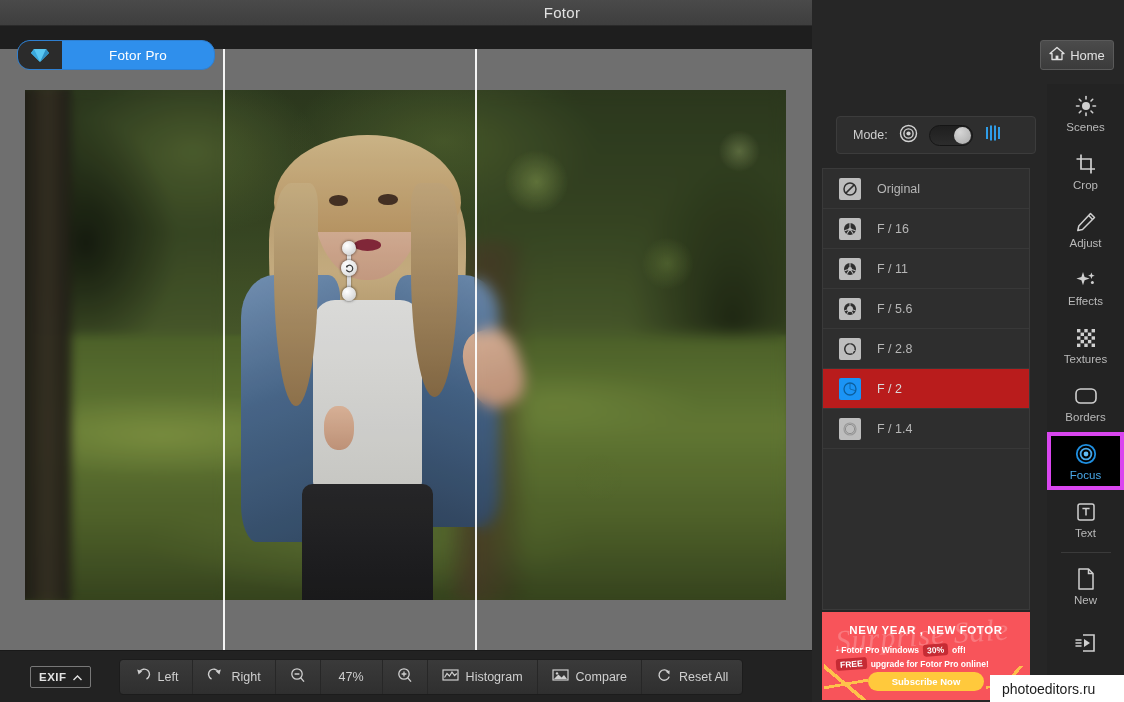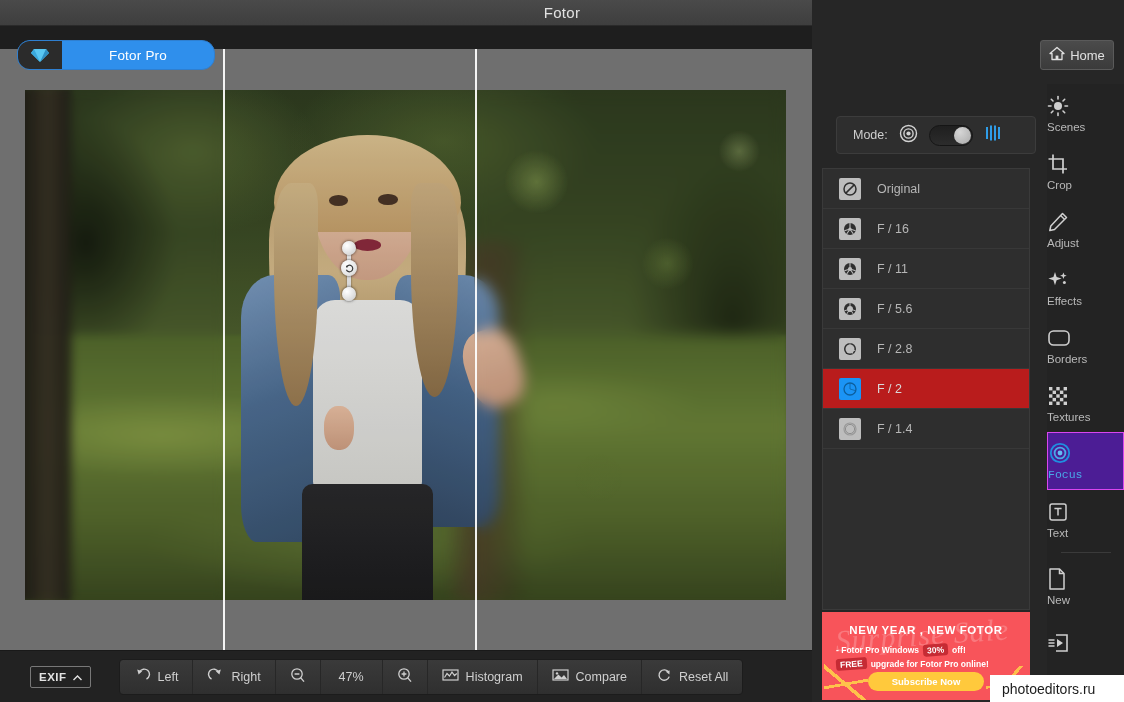--- a/index.html
+++ b/index.html
@@ -317,25 +317,25 @@
     opacity:.85;
   }
 
   
   .rail {
     position:absolute; left:1047px; top:84px; width:77px; height:618px;
     background:#232323;
   }
   .rail-item {
     width:77px; height:58px;
-    display:flex; flex-direction:column; align-items:flex-start; justify-content:center; gap:3px;
+    display:flex; flex-direction:column; align-items:center; justify-content:center; gap:3px;
     color:#b9b9b9; font-size:11.5px;
   }
   .rail-item .glyph { height:24px; display:flex; align-items:center; justify-content:center; }
-  .rail-item.sel { background:#4c1d95; border:1px solid #d946ef;font-family:Liberation Mono, monospace; }
+  .rail-item.sel { background:#000000; border:4px solid #d946ef; }
   .rail-item.sel .rlbl { color:#49a8e8; }
   .rail-sep { width:50px; height:1px; background:#3a3a3a; margin:4px auto; }
 
   .watermark {
     position:absolute; right:0px; bottom:0px; width:134px; height:27px;
     background:#ffffff; display:flex; align-items:center; padding-left:12px;
     color:#1b1b1b; font-size:14px;
   }
 </style>
 </head>
@@ -695,48 +695,48 @@
         <svg width="22" height="22" viewBox="0 0 22 22">
           <path d="M8 3 L9.6 8 L14.6 9.6 L9.6 11.2 L8 16.2 L6.4 11.2 L1.4 9.6 L6.4 8 Z" fill="#cfcfcf"></path>
           <path d="M16.4 3.4 L17.3 5.8 L19.7 6.7 L17.3 7.6 L16.4 10 L15.5 7.6 L13.1 6.7 L15.5 5.8 Z" fill="#cfcfcf"></path>
           <circle cx="17.4" cy="13.6" r="1.5" fill="#cfcfcf"></circle>
         </svg>
       </span>
       <span class="rlbl">Effects</span>
     </div>
     <div class="rail-item">
       <span class="glyph">
-        <svg width="24" height="20" viewBox="0 0 24 20">
-          <rect x="2" y="3" width="20" height="14" rx="4.5" fill="none" stroke="#cfcfcf" stroke-width="1.6"></rect>
-        </svg>
-      </span>
-      <span class="rlbl">Borders</span>
-    </div>
-    <div class="rail-item">
-      <span class="glyph">
         <svg width="22" height="22" viewBox="0 0 22 22">
           <g fill="#cfcfcf">
             <rect x="2" y="2" width="3.4" height="3.4"></rect>
               <rect x="9.3" y="2" width="3.4" height="3.4"></rect>
               <rect x="16.6" y="2" width="3.4" height="3.4"></rect>
             <rect x="5.6" y="5.6" width="3.4" height="3.4"></rect>
               <rect x="12.9" y="5.6" width="3.4" height="3.4"></rect>
             <rect x="2" y="9.3" width="3.4" height="3.4"></rect>
               <rect x="9.3" y="9.3" width="3.4" height="3.4"></rect>
               <rect x="16.6" y="9.3" width="3.4" height="3.4"></rect>
             <rect x="5.6" y="12.9" width="3.4" height="3.4"></rect>
               <rect x="12.9" y="12.9" width="3.4" height="3.4"></rect>
             <rect x="2" y="16.6" width="3.4" height="3.4"></rect>
               <rect x="9.3" y="16.6" width="3.4" height="3.4"></rect>
               <rect x="16.6" y="16.6" width="3.4" height="3.4"></rect>
           </g>
         </svg>
       </span>
       <span class="rlbl">Textures</span>
     </div>
+    <div class="rail-item">
+      <span class="glyph">
+        <svg width="24" height="20" viewBox="0 0 24 20">
+          <rect x="2" y="3" width="20" height="14" rx="4.5" fill="none" stroke="#cfcfcf" stroke-width="1.6"></rect>
+        </svg>
+      </span>
+      <span class="rlbl">Borders</span>
+    </div>
     <div class="rail-item sel">
       <span class="glyph">
         <svg width="24" height="24" viewBox="0 0 24 24">
           <circle cx="12" cy="12" r="9.2" fill="none" stroke="#1f8fe0" stroke-width="1.8"></circle>
           <circle cx="12" cy="12" r="5.4" fill="none" stroke="#49a8e8" stroke-width="1.8"></circle>
           <circle cx="12" cy="12" r="2.4" fill="#62bdf5"></circle>
         </svg>
       </span>
       <span class="rlbl">Focus</span>
     </div>

